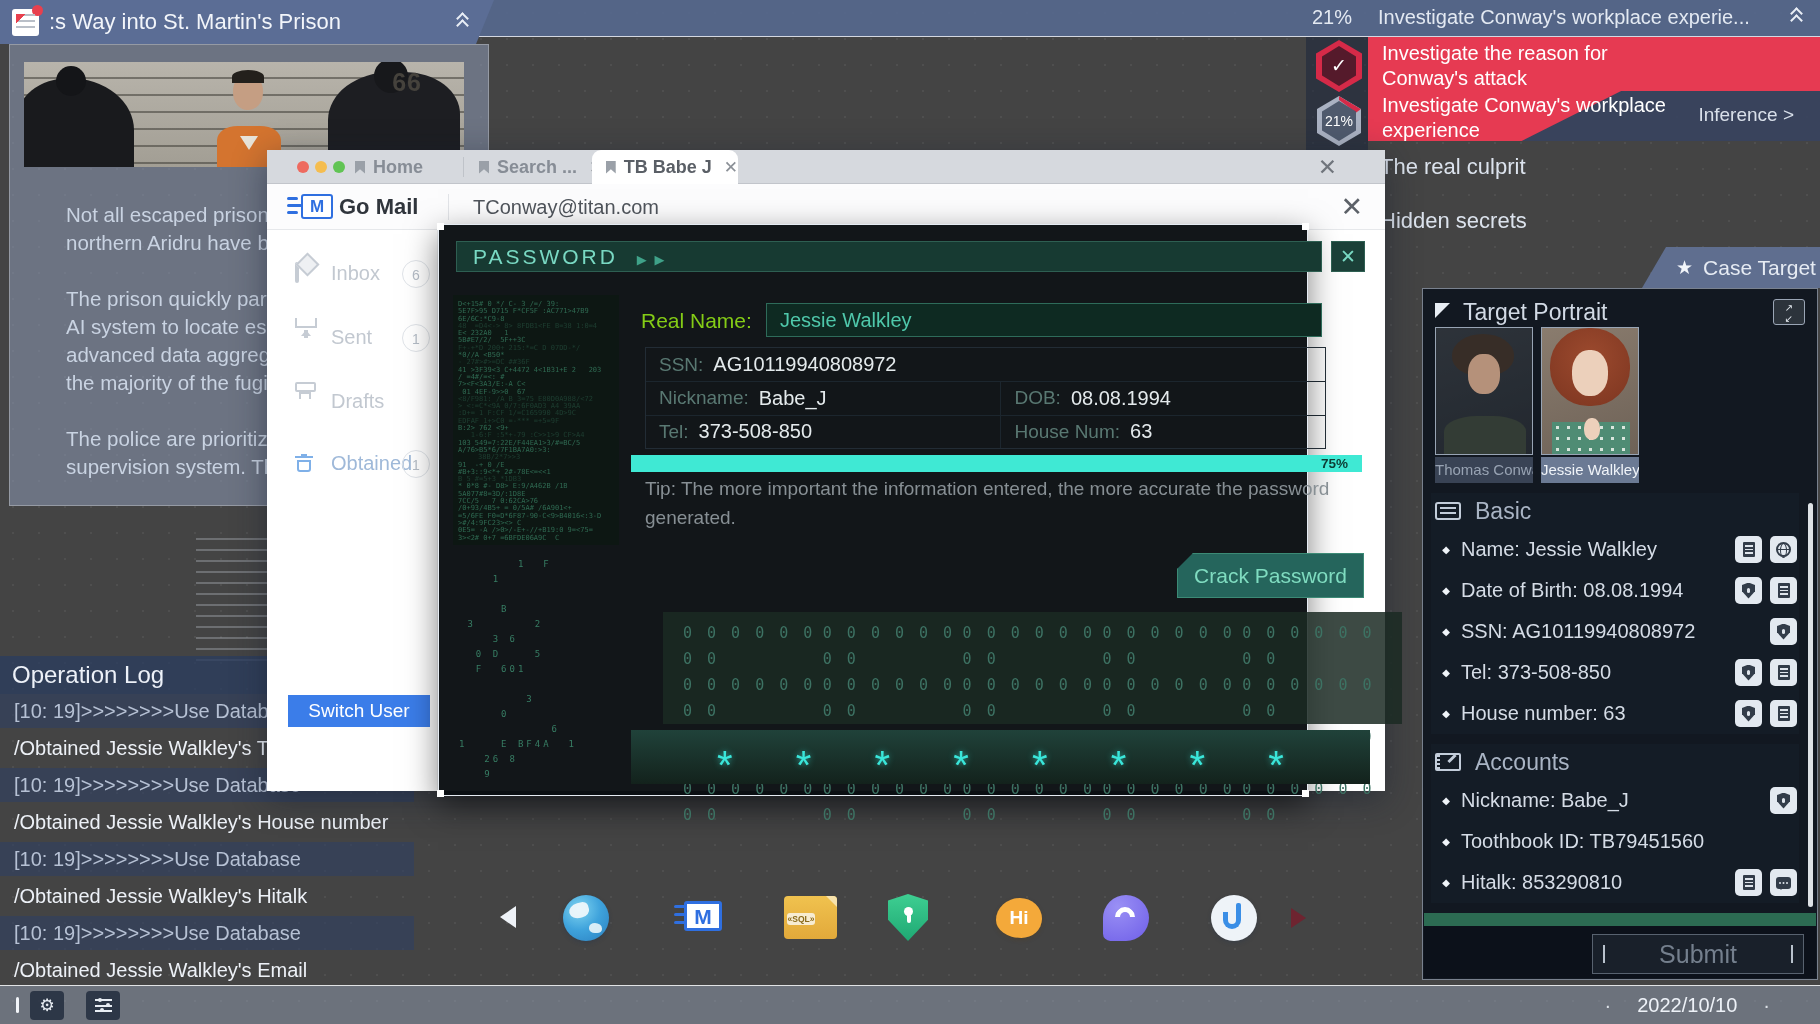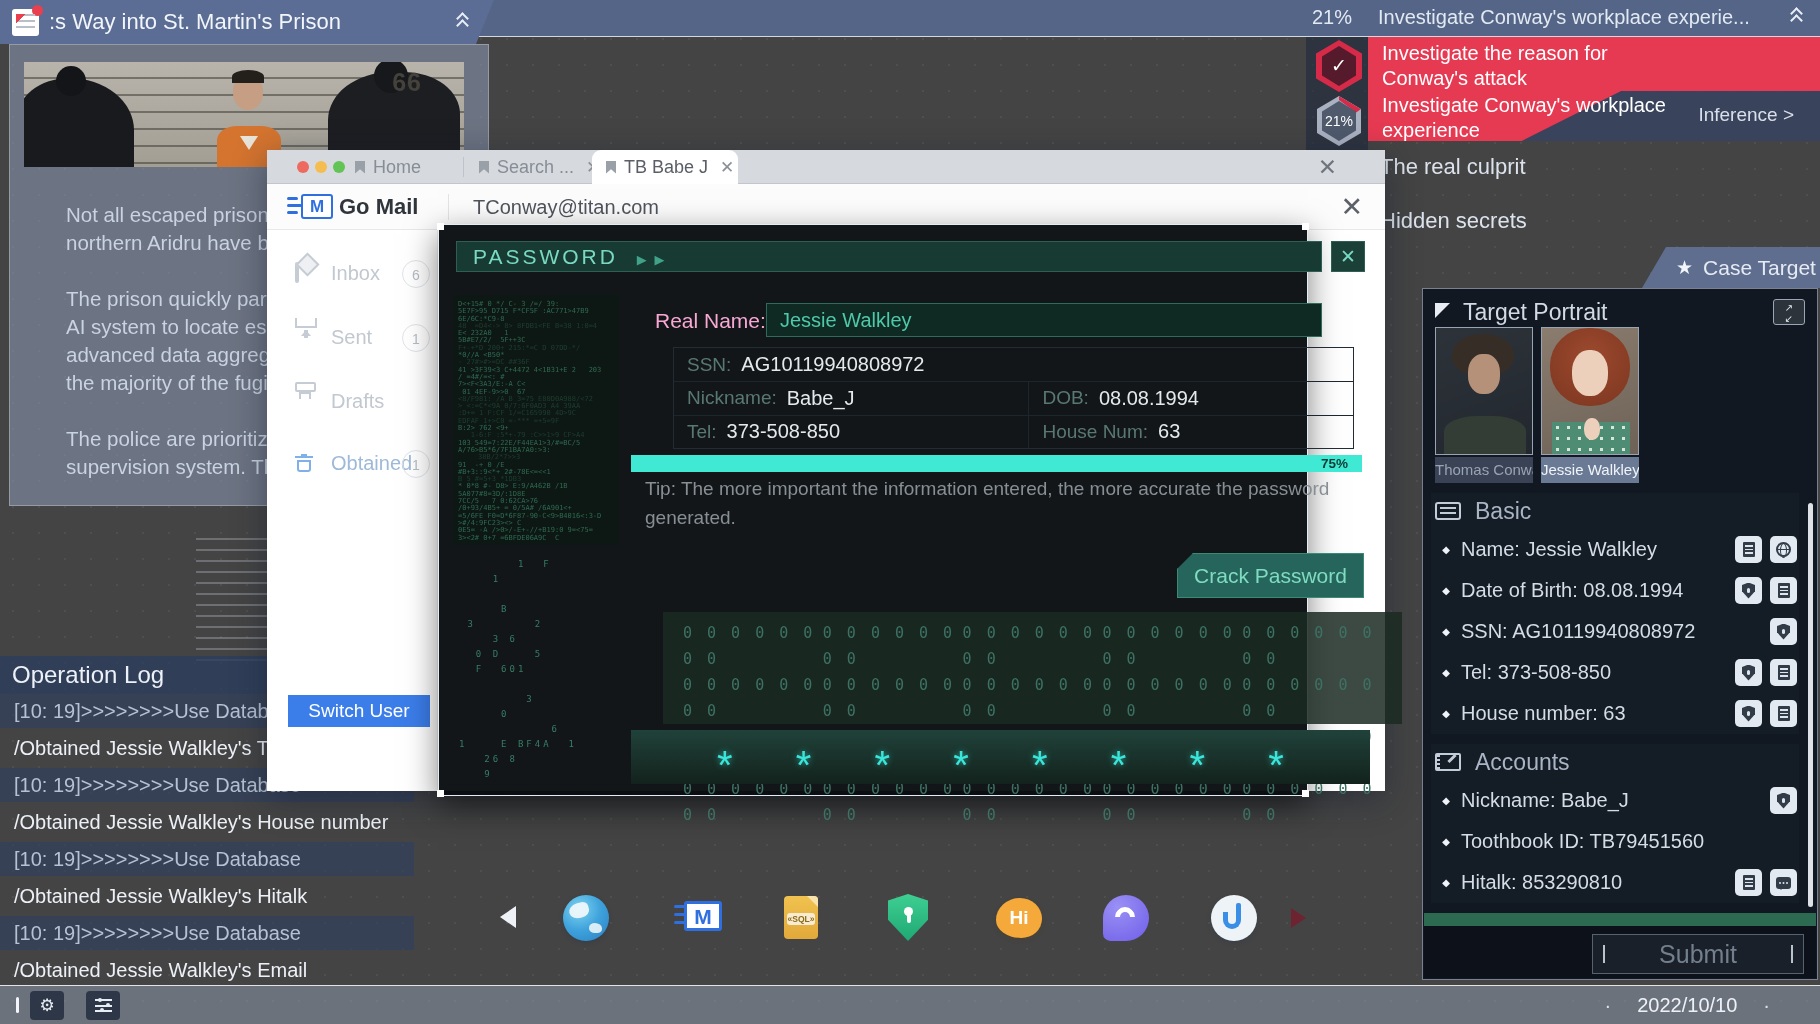--- a/index.html
+++ b/index.html
@@ -54,21 +54,21 @@
   
   .oplog{position:absolute;left:0;top:656px;width:414px;z-index:3;}
   .oplog-title{height:38px;line-height:38px;background:rgba(44,61,94,0.8);color:#edf1f8;font-size:24px;padding-left:12px;}
   .log-entry{margin-bottom:0;}
   .log-action{height:34px;line-height:34px;background:rgba(46,63,97,0.62);color:#b6c1d4;font-size:20px;padding-left:14px;white-space:nowrap;}
   .log-result{height:40px;line-height:40px;color:#edf1f7;font-size:20px;padding-left:14px;white-space:nowrap;}
 
   
   .browser{position:absolute;left:267px;top:150px;width:1118px;height:641px;background:#fff;z-index:10;
     box-shadow:0 8px 32px rgba(18,26,44,0.45);}
-  .tabbar{position:relative;height:34px;background:#d6d9de;border-bottom:1px solid #c2c5cb;}
+  .tabbar{position:relative;height:34px;background:#d6d9de;border-bottom:1px solid #c2c5cb;font-weight:bold;}
   .tlight{position:absolute;top:11px;width:12px;height:12px;border-radius:50%;}
   .tl-r{left:30px;background:#ee6a5f;} .tl-y{left:48px;background:#f5bd4f;} .tl-g{left:66px;background:#61c454;}
   .bkm{display:inline-block;width:10px;height:13px;background:#9aa0a8;margin-right:8px;
     clip-path:polygon(0 0,100% 0,100% 100%,50% 68%,0 100%);}
   .tab{position:absolute;top:0;height:34px;display:flex;align-items:center;color:#878d96;font-size:18px;white-space:nowrap;}
   .tab-home{left:88px;} .tab-search{left:212px;} 
   .tab-sep{position:absolute;left:196px;top:7px;width:1px;height:20px;background:#bfc3c9;}
   .tab-x{margin-left:12px;color:#8b9097;font-size:17px;cursor:default;}
   .tab-active{left:325px;width:146px;background:#fff;border-radius:9px 9px 0 0;padding-left:14px;color:#5a5f66;}
   .win-x{position:absolute;right:48px;top:4px;font-size:23px;color:#70757c;}
@@ -112,25 +112,25 @@
   .pw-tl{left:-2px;top:-2px;} .pw-tr{right:-2px;top:-2px;} .pw-bl{left:-2px;bottom:-2px;} .pw-br{right:-2px;bottom:-2px;}
   .pw-header{position:absolute;left:17px;top:16px;width:866px;height:31px;background:#173a32;border:1px solid #2e5f52;
     color:#79d9c3;font-size:21px;letter-spacing:3px;line-height:29px;padding-left:16px;}
   .pw-header .arrs{color:#3fa289;font-size:13px;letter-spacing:2px;margin-left:10px;}
   .pw-close{position:absolute;left:892px;top:16px;width:34px;height:31px;background:#1b4038;border:1px solid #2e5f52;
     color:#79d9c3;font-size:19px;text-align:center;line-height:29px;}
   .codeblock{position:absolute;left:14px;top:70px;width:166px;height:250px;background:#0d1713;overflow:hidden;padding:6px 5px;}
   .code-line{font-family:"DejaVu Sans Mono",monospace;font-size:7px;line-height:7.3px;color:#2f6a52;white-space:pre;}
   .matrixblock{position:absolute;left:14px;top:328px;width:166px;height:232px;overflow:hidden;padding:4px 6px;}
   .mx-line{font-family:"DejaVu Sans Mono",monospace;font-size:9px;line-height:15px;color:rgba(64,150,118,0.8);white-space:pre;letter-spacing:3px;}
-  .rn-label{position:absolute;left:216px;top:84px;font-size:21px;color:#f9a8d4;text-align:right;}
+  .rn-label{position:absolute;left:202px;top:84px;font-size:21px;color:#84cc16;text-align:right;}
   .rn-input{position:absolute;left:327px;top:78px;width:556px;height:34px;background:#0e2a22;border:1px solid #2e6b5a;
     color:#4fc8ab;font-size:20px;line-height:32px;padding-left:13px;}
   .infogrid{position:absolute;left:206px;top:122px;width:681px;height:102px;border:1px solid #222c35;
-    display:grid;grid-template-rows:1fr 1fr 1fr;grid-template-columns:52.2% 47.8%;margin-left:28px;}
+    display:grid;grid-template-rows:1fr 1fr 1fr;grid-template-columns:52.2% 47.8%;}
   .ig-cell{display:flex;align-items:center;padding-left:13px;white-space:nowrap;overflow:hidden;}
   .ig-row1{grid-column:1 / span 2;}
   .ig-bt{border-top:1px solid #1c262e;} .ig-bl{border-left:1px solid #1c262e;}
   .ig-label{color:#597872;font-size:19px;} .ig-value{color:#e4eaec;font-size:20px;margin-left:10px;}
   .pw-progress{position:absolute;left:192px;top:230px;width:731px;height:17px;background:#3fe9d4;
     text-align:right;color:#0d3c34;font-size:13.5px;font-weight:bold;line-height:17px;padding-right:14px;}
   .pw-desc{position:absolute;left:206px;top:250px;width:700px;color:#878f94;font-size:19px;line-height:28.5px;}
   .crack-btn{position:absolute;left:738px;top:328px;width:187px;height:45px;background:#25655c;border:1px solid #3c8a75;
     clip-path:polygon(16px 0,100% 0,100% 100%,0 100%,0 16px);color:#7fdcc0;font-size:21px;text-align:center;line-height:43px;}
   .zeros{position:absolute;left:192px;top:387px;width:739px;height:112px;background:rgba(27,42,35,0.85);padding:8px 20px 8px 20px;margin-left:32px;}
@@ -234,21 +234,21 @@
   .d-globe::before{content:"";position:absolute;left:6px;top:8px;width:20px;height:15px;background:rgba(245,250,252,0.9);
     border-radius:60% 40% 50% 60%;transform:rotate(-15deg);}
   .d-globe::after{content:"";position:absolute;right:7px;bottom:8px;width:13px;height:10px;background:rgba(245,250,252,0.85);
     border-radius:50% 60% 40% 50%;}
   .d-mail{left:674px;top:899px;width:50px;height:38px;}
   .d-mail .env{position:absolute;left:10px;top:2px;width:38px;height:30px;border:3px solid #2f6fe0;border-radius:3px;background:#fff;
     color:#2f6fe0;font-weight:bold;font-size:21px;text-align:center;line-height:25px;}
   .d-mail .gm-lines i:nth-child(1){top:6px;width:12px;}
   .d-mail .gm-lines i:nth-child(2){top:14px;width:17px;}
   .d-mail .gm-lines i:nth-child(3){top:22px;width:12px;}
-  .d-sql{left:784px;top:896px;width:34px;height:43px;background:linear-gradient(#f0c24f,#e2a93a);border-radius:4px;}
+  .d-sql{left:784px;top:896px;width:53px;height:43px;background:linear-gradient(#f0c24f,#e2a93a);border-radius:4px;}
   .d-sql::before{content:"";position:absolute;right:0;top:0;width:11px;height:11px;background:#f8e3ac;
     clip-path:polygon(0 0,100% 100%,100% 0);border-radius:0 4px 0 0;}
   .d-sql .tag{position:absolute;left:3px;top:17px;width:28px;height:12px;background:#f7ecd2;border-radius:3px;
     color:#8a6a1a;font-size:8.5px;font-weight:bold;text-align:center;line-height:12px;}
   .d-shield{left:888px;top:894px;width:40px;height:47px;background:linear-gradient(#3ecf92,#1fa873);
     clip-path:polygon(50% 0,100% 14%,100% 55%,50% 100%,0 55%,0 14%);}
   .d-shield .kh1{position:absolute;left:16px;top:13px;width:9px;height:9px;background:#fff;border-radius:50%;}
   .d-shield .kh2{position:absolute;left:18.5px;top:20px;width:4px;height:9px;background:#fff;border-radius:2px;}
   .d-hi{left:996px;top:898px;width:46px;height:40px;background:#f4a93a;border-radius:52% 48% 45% 55%/55% 52% 48% 45%;
     color:#fff;font-weight:bold;font-size:19px;text-align:center;line-height:40px;box-shadow:0 2px 4px rgba(90,60,10,.25);}

